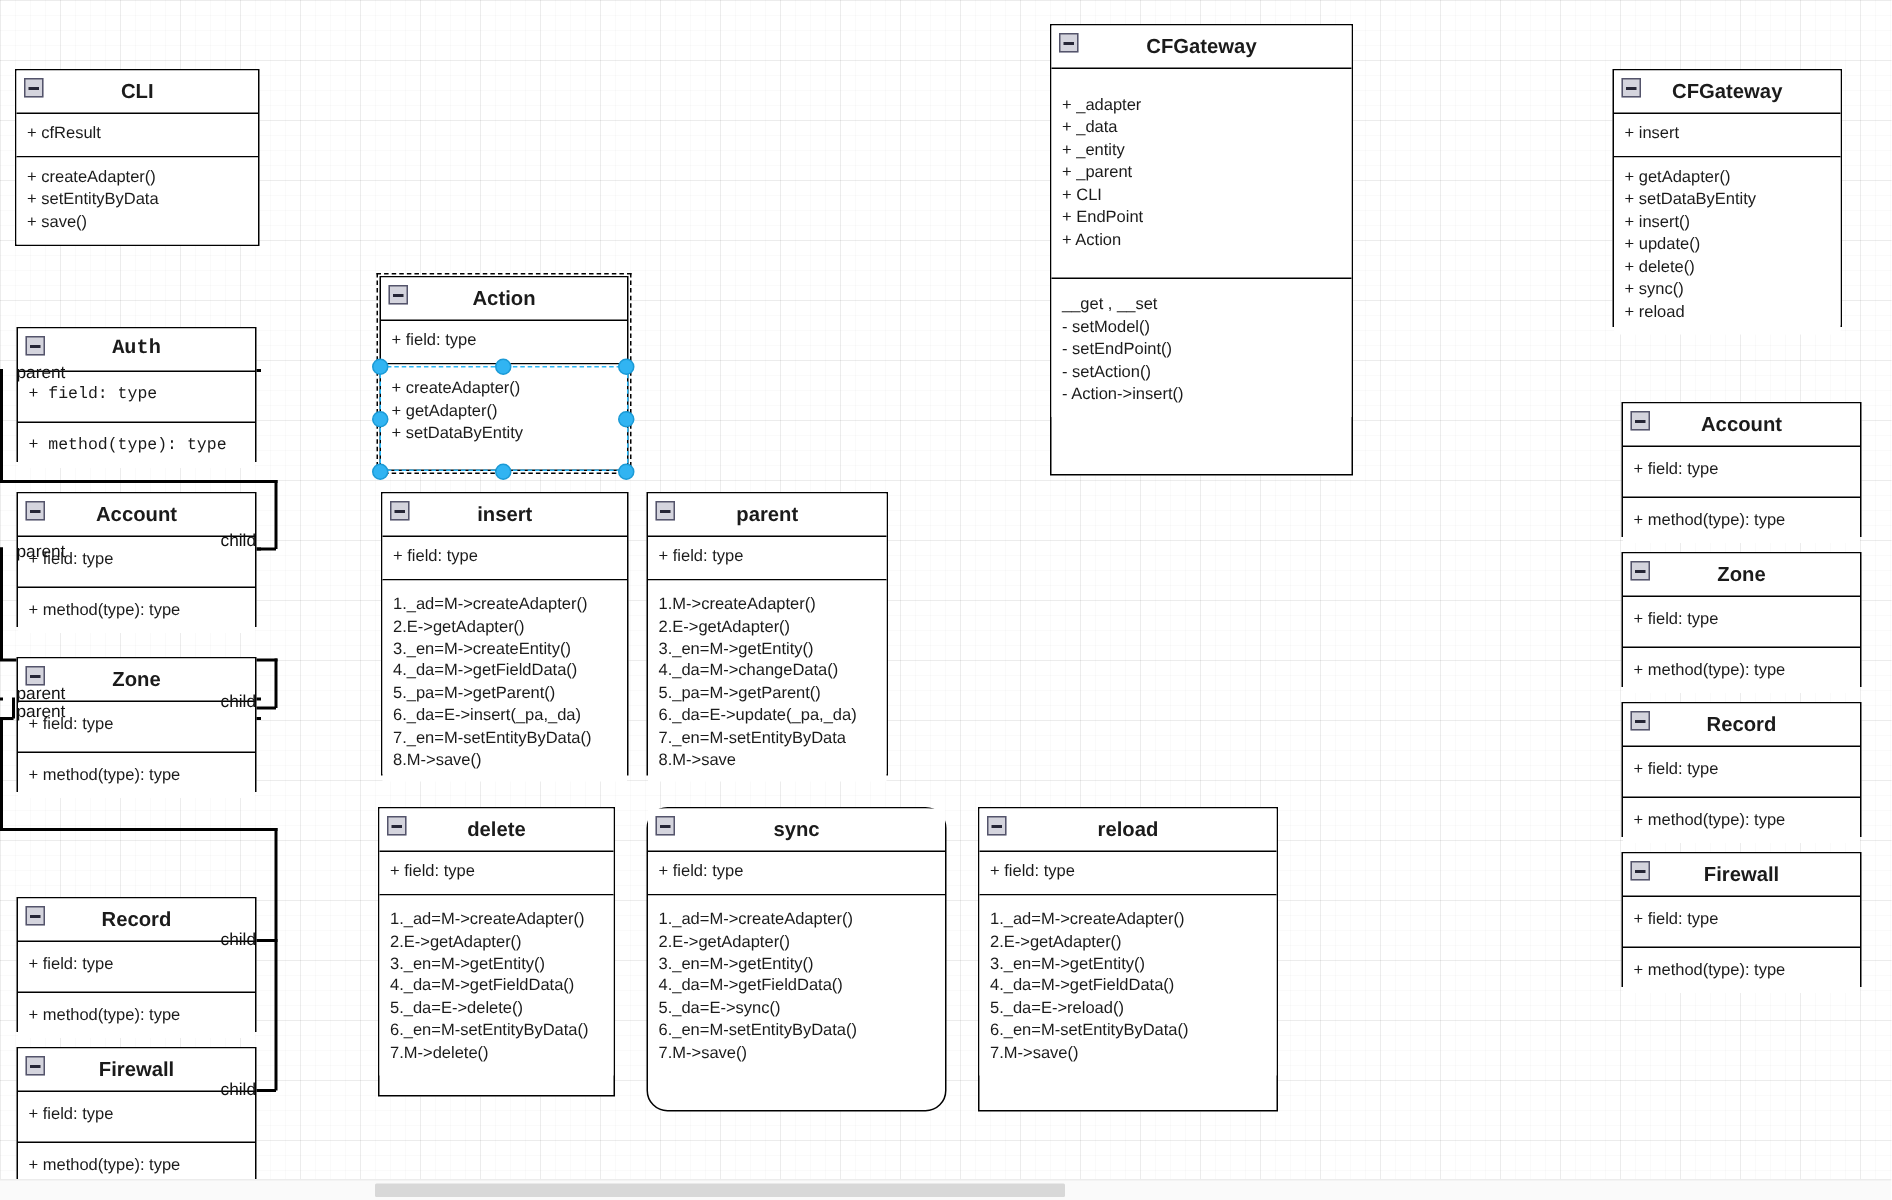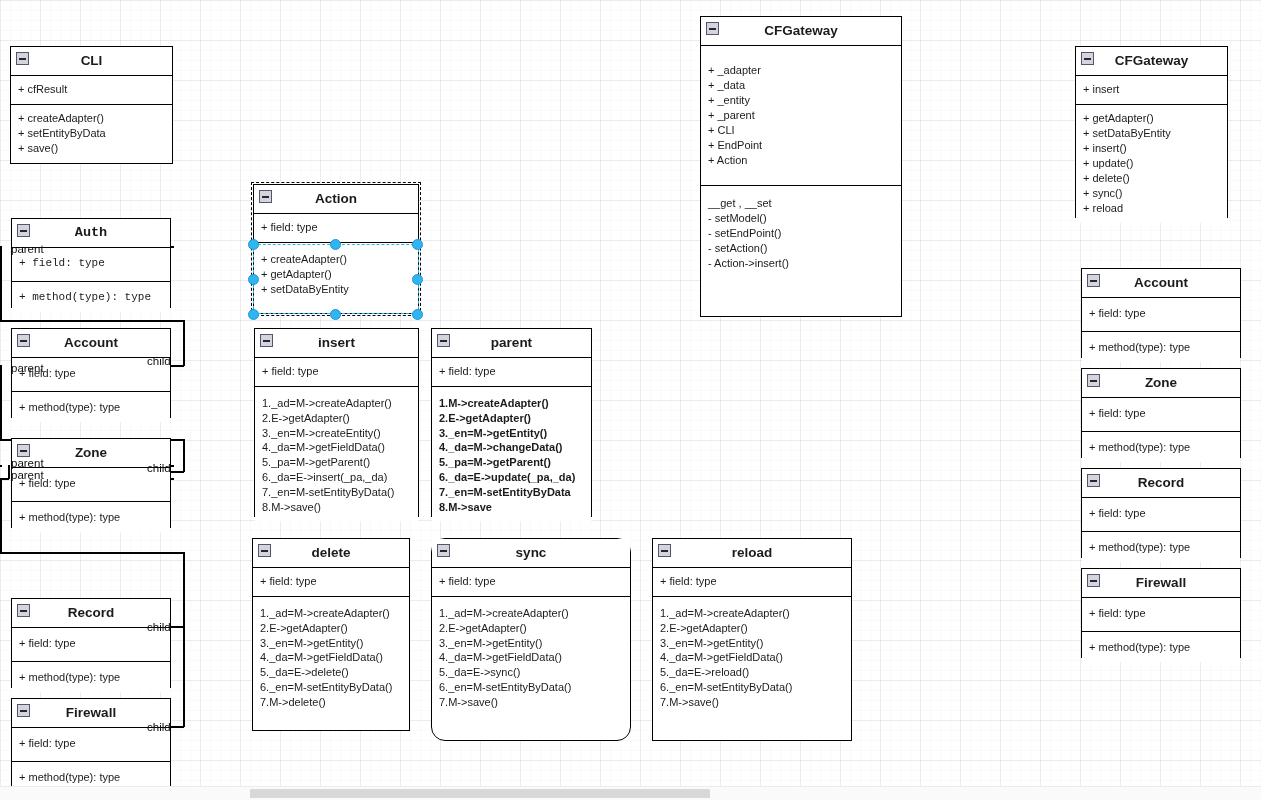--- a/index.html
+++ b/index.html
@@ -241,21 +241,21 @@
   </div>
 
   <div class="uml" style="left:431px;top:328px;width:161px;height:189px;">
     <div class="hdr">
       <span class="collapse"></span>
       <span>parent</span>
     </div>
     <div class="sect">
       <div>+ field: type</div>
     </div>
-    <div class="sect last" style="padding-top:9px;line-height:14.8px;font-weight:bold;">
+    <div class="sect last" style="padding-top:9px;line-height:14.8px;">
       <div>1.M-&gt;createAdapter()</div>
       <div>2.E-&gt;getAdapter()</div>
       <div>3._en=M-&gt;getEntity()</div>
       <div>4._da=M-&gt;changeData()</div>
       <div>5._pa=M-&gt;getParent()</div>
       <div>6._da=E-&gt;update(_pa,_da)</div>
       <div>7._en=M-setEntityByData</div>
       <div>8.M-&gt;save</div>
     </div>
   </div>

